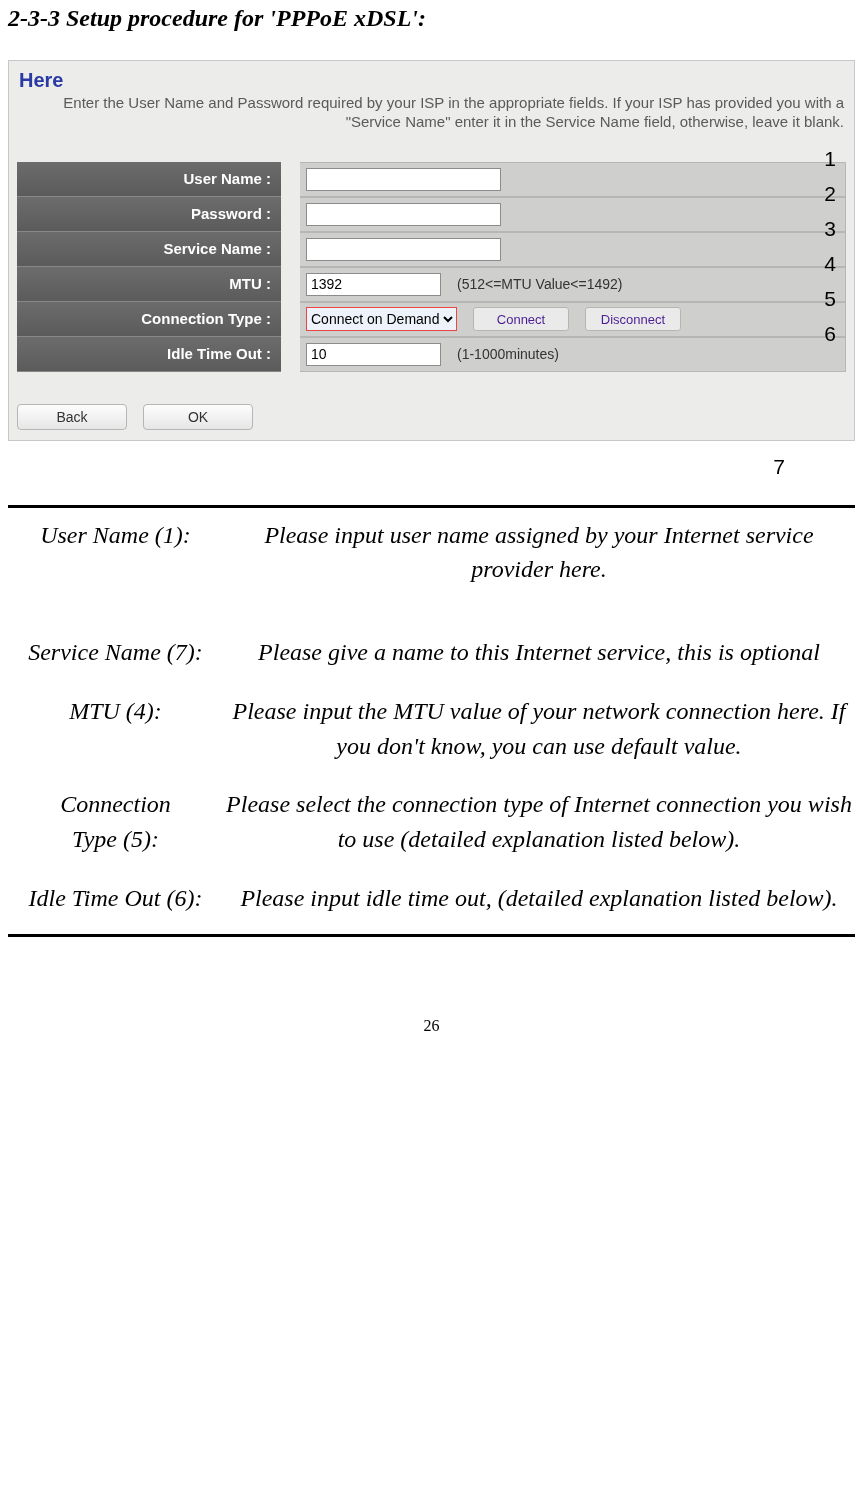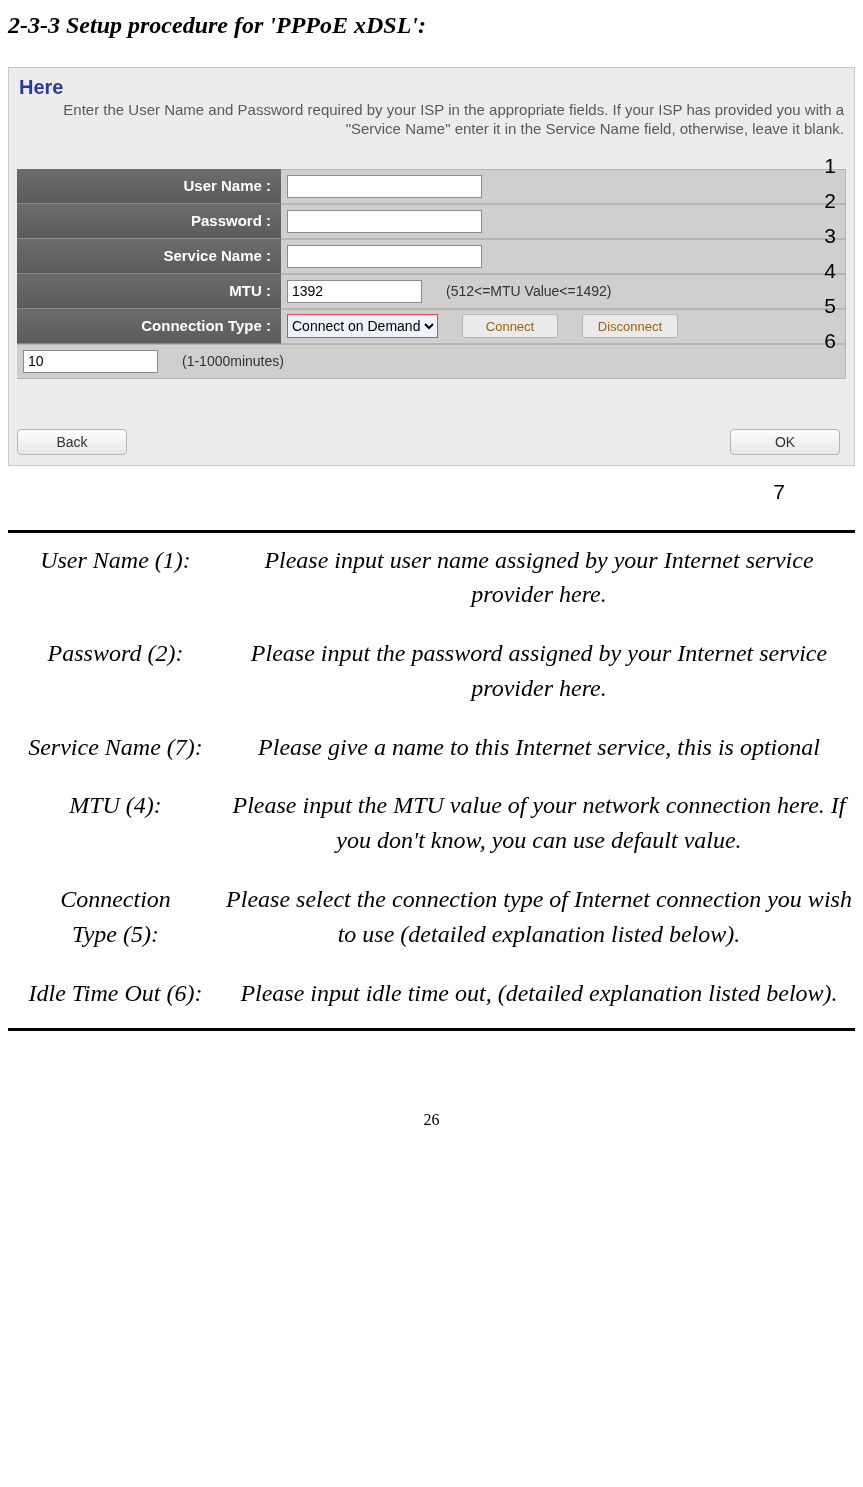--- a/index.html
+++ b/index.html
@@ -1,17 +1,17 @@
 <!DOCTYPE html>
 <html><head>
 <meta charset="utf-8">
 <style>
   * { box-sizing: border-box; margin: 0; padding: 0; }
   body { font-family: "Times New Roman", Times, serif; background: #fff; width: 863px; color: #000; }
-  .page { padding: 12px 8px 40px 8px; }
+  .page { padding: 5px 8px 40px 8px; }
 
   .section-title { font-style: italic; font-weight: bold; font-size: 24px; margin-bottom: 28px; }
 
   .router-panel {
     background: #ececea; border: 1px solid #c8c8c8; padding: 8px 8px 8px 8px; position: relative;
     font-family: Arial, Helvetica, sans-serif; margin-bottom: 18px;
   }
   .panel-title { color: #2a3aa5; font-weight: bold; font-size: 20px; padding: 0 2px; }
   .panel-desc { color: #5a5a5a; font-size: 15px; padding: 0 2px; margin-top: 2px; line-height: 1.25; text-align: right; }
 
@@ -19,40 +19,40 @@
   .form-row { display: flex; align-items: stretch; height: 35px; }
   .label-cell {
     width: 264px;
     background: linear-gradient(to bottom,#6c6c6c,#5b5b5b);
     color: #fff; font-weight: bold; font-size: 15px;
     display: flex; align-items: center; justify-content: flex-end;
     padding-right: 10px; border-bottom: 1px solid #888;
   }
   .value-cell {
     flex: 1; background: #cfcfcd; border: 1px solid #b6b6b4; border-left: none;
-    display: flex; align-items: center; padding: 0 6px; gap: 24px;
-    color: #333; font-size: 14px;
+    display: flex; align-items: center; padding: 0 6px; gap: 16px;
+    color: #333; font-size: 14px; margin-left: 19px;
   }
   .value-cell input[type=text], .value-cell input[type=password] {
     height: 23px; font-size: 14px; padding: 1px 4px; border: 1px solid #8c8c8c; background: #fff;
   }
   .w-long { width: 195px; }
   .w-short { width: 135px; }
   .value-cell select {
     height: 24px; font-size: 14px; border: 1px solid #ef4444; background: #eef3fb;
   }
   .btn-small {
     height: 24px; width: 96px; background: #eaeaea; border: 1px solid #b6b6b4; border-radius: 3px;
-    color: #a16207; font-size: 13px; cursor: default;
+    color: #4c1d95; font-size: 13px; cursor: default;
   }
   .annot {
     position: absolute; right: 18px; font-family: Arial, sans-serif; font-size: 21px; color: #000;
   }
   .bottom-buttons {
-    display:flex; justify-content:space-between; gap:8px; margin-top: 48px; padding: 2px 6px 2px 0;
+    display:flex; justify-content:flex-start; gap:16px; margin-top: 30px; padding: 2px 6px 2px 0;
   }
   .btn-main {
     width: 110px; height: 26px; background: linear-gradient(to bottom,#fdfdfd,#e6e6e6);
     border: 1px solid #b6b6b4; border-radius: 4px; font-size: 14px; color: #333; font-family: Arial, sans-serif;
   }
   .annot-7 { position: relative; text-align: right; font-family: Arial,sans-serif; font-size:21px; padding-right: 70px; margin-top:-4px; margin-bottom: 26px;}
 
   .intro { font-size: 24px; font-family: "Times New Roman", serif; margin-bottom: 20px; }
 
   hr.thick { border: 0; border-top: 3px solid #000; margin: 0 0 10px 0; }
@@ -117,20 +117,21 @@
           <select>
             <option>Connect on Demand</option>
           </select>
           <button class="btn-small" disabled="">Connect</button>
           <button class="btn-small" disabled="">Disconnect</button>
         </div>
         <span class="annot" style="top:226px">5</span>
       </div>
 
       <div class="form-row">
+        <div class="label-cell">Idle Time Out :</div>
         <div class="value-cell">
           <input type="text" class="w-short" value="10" style="">
           <span>(1-1000minutes)</span>
         </div>
         <span class="annot" style="top:261px">6</span>
       </div>
 
     </div>
 
     <div class="bottom-buttons">
@@ -147,24 +148,20 @@
   <table class="desc-table">
     <tbody>
         <tr>
       <td class="dt-label">User Name (1):</td>
       <td>Please input user name assigned by your Internet service provider here.</td>
     </tr>
     <tr class="gap">
           <td></td>
           <td></td>
         </tr>
-    <tr>
-      <td class="dt-label">Password (2):</td>
-      <td>Please input the password assigned by your Internet service provider here.</td>
-    </tr>
     <tr class="gap">
           <td></td>
           <td></td>
         </tr>
     <tr>
       <td class="dt-label">Service Name (7):</td>
       <td>Please give a name to this Internet service, this is optional</td>
     </tr>
     <tr class="gap">
           <td></td>

